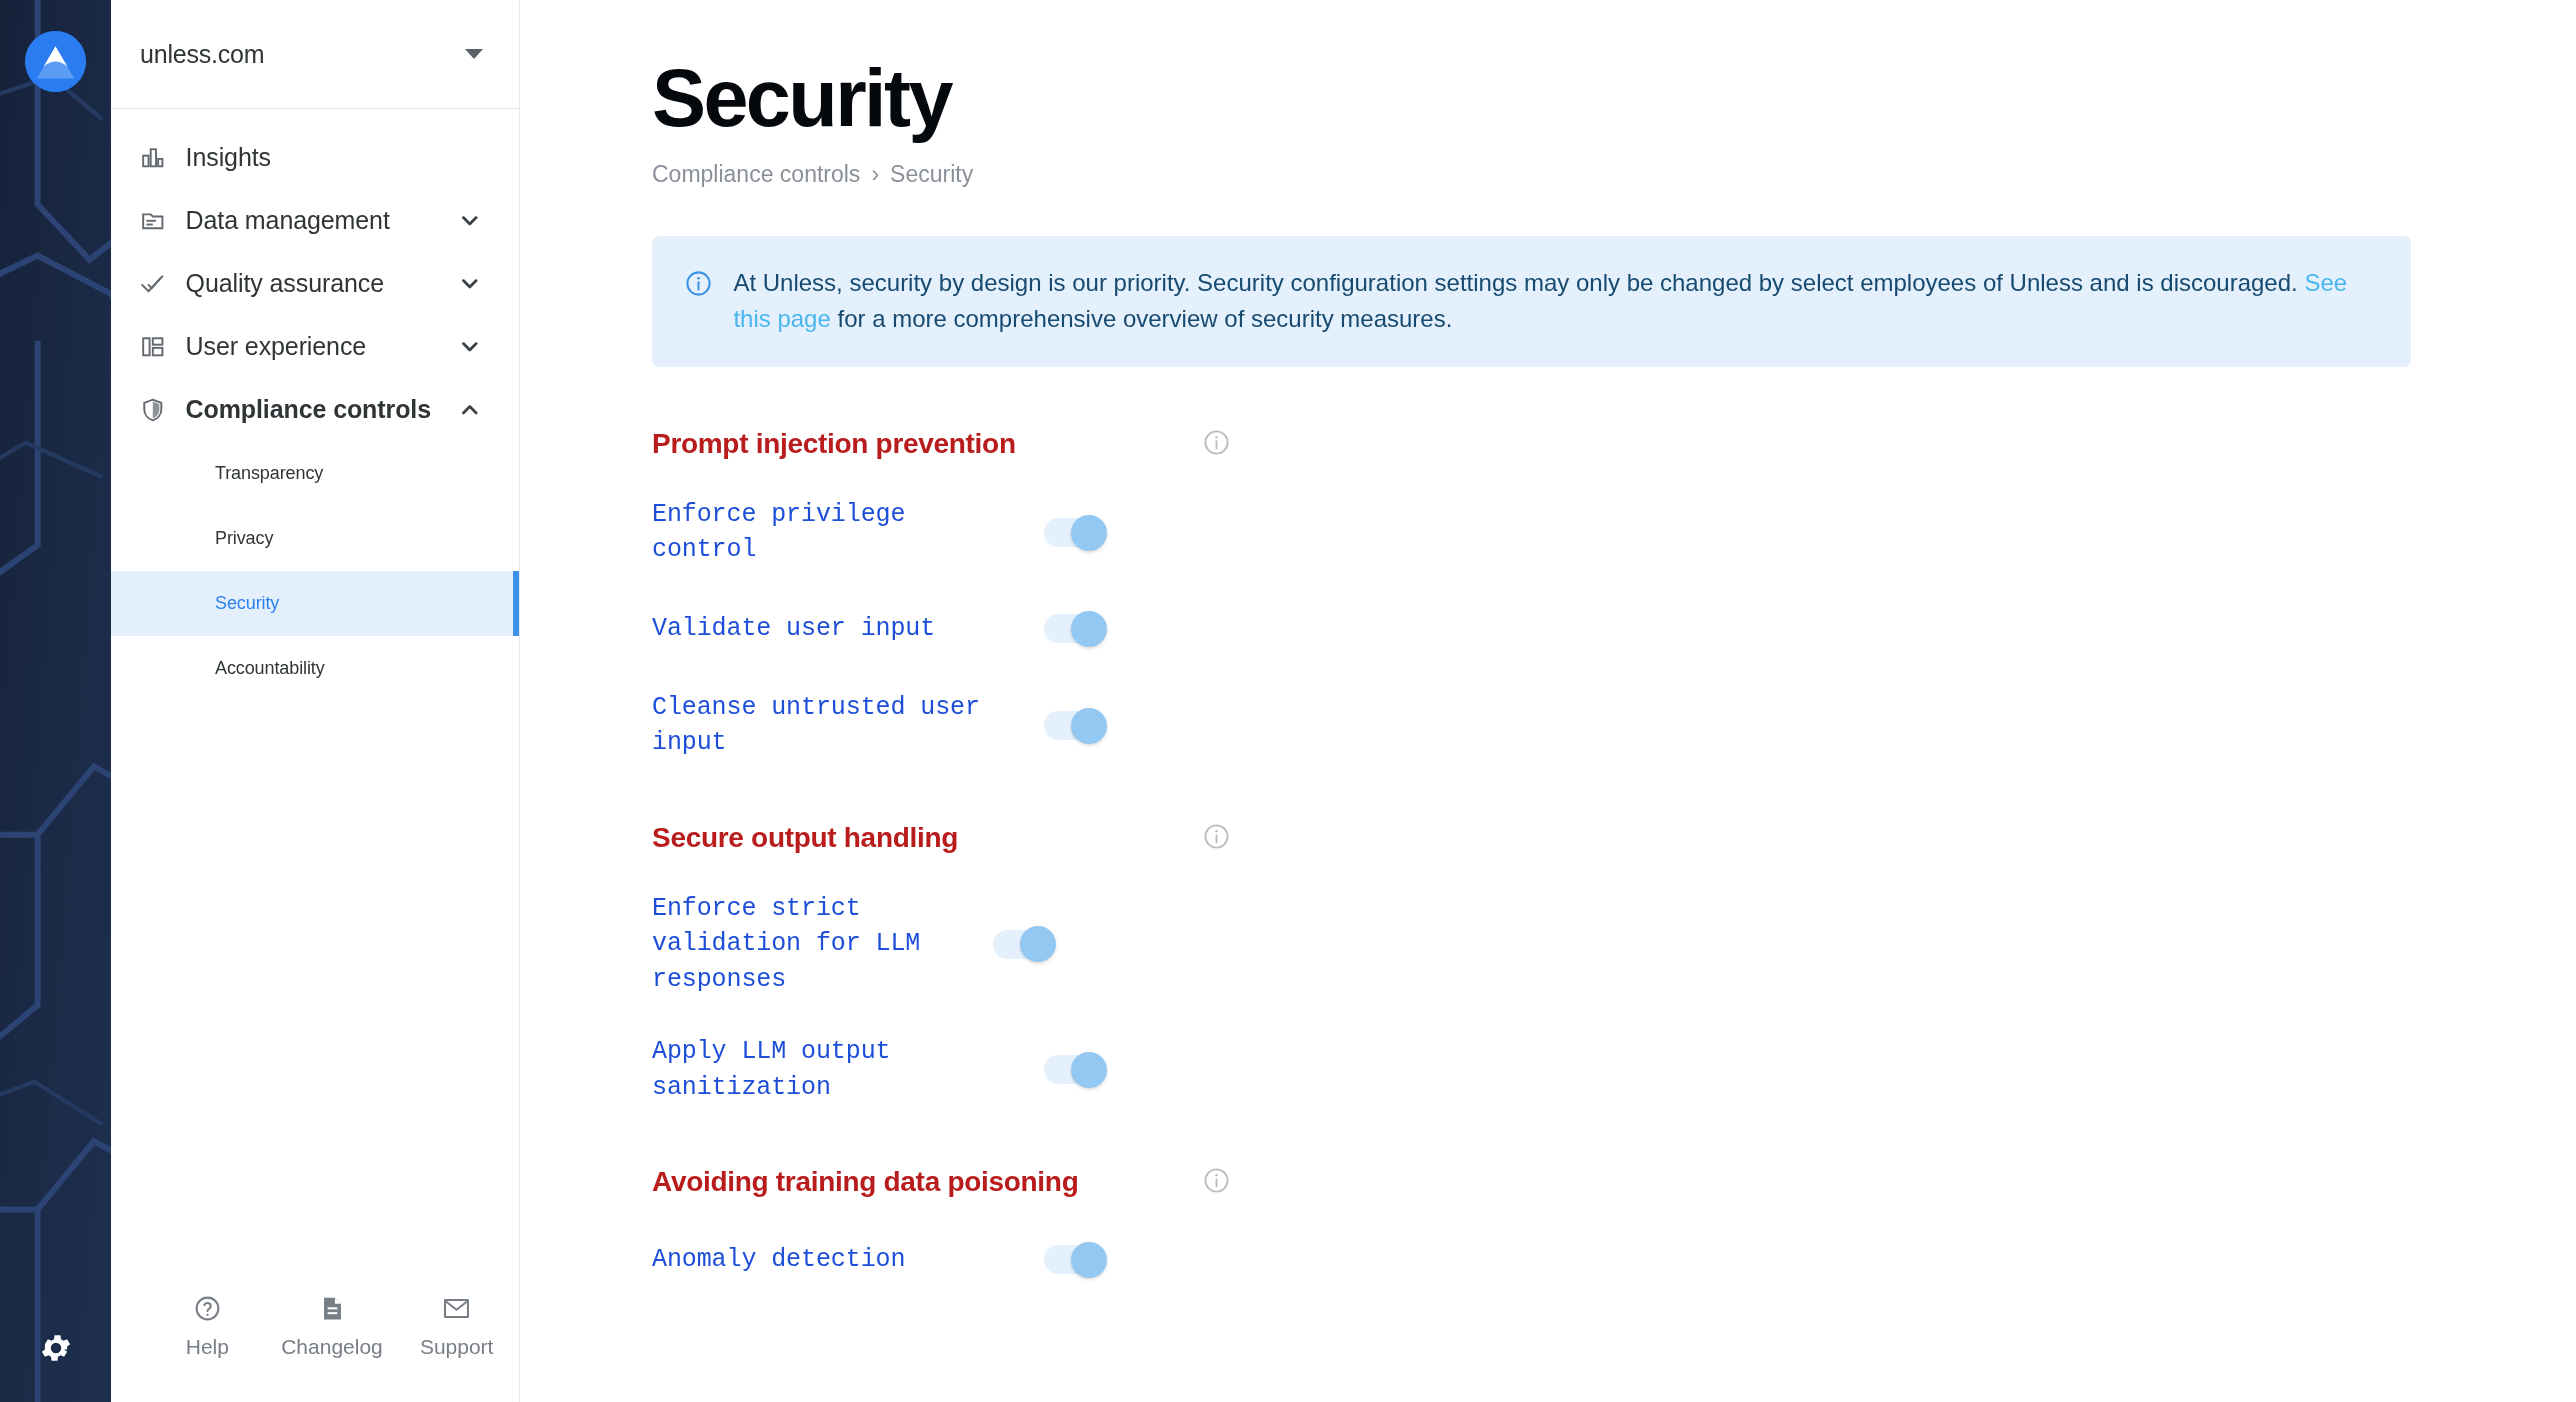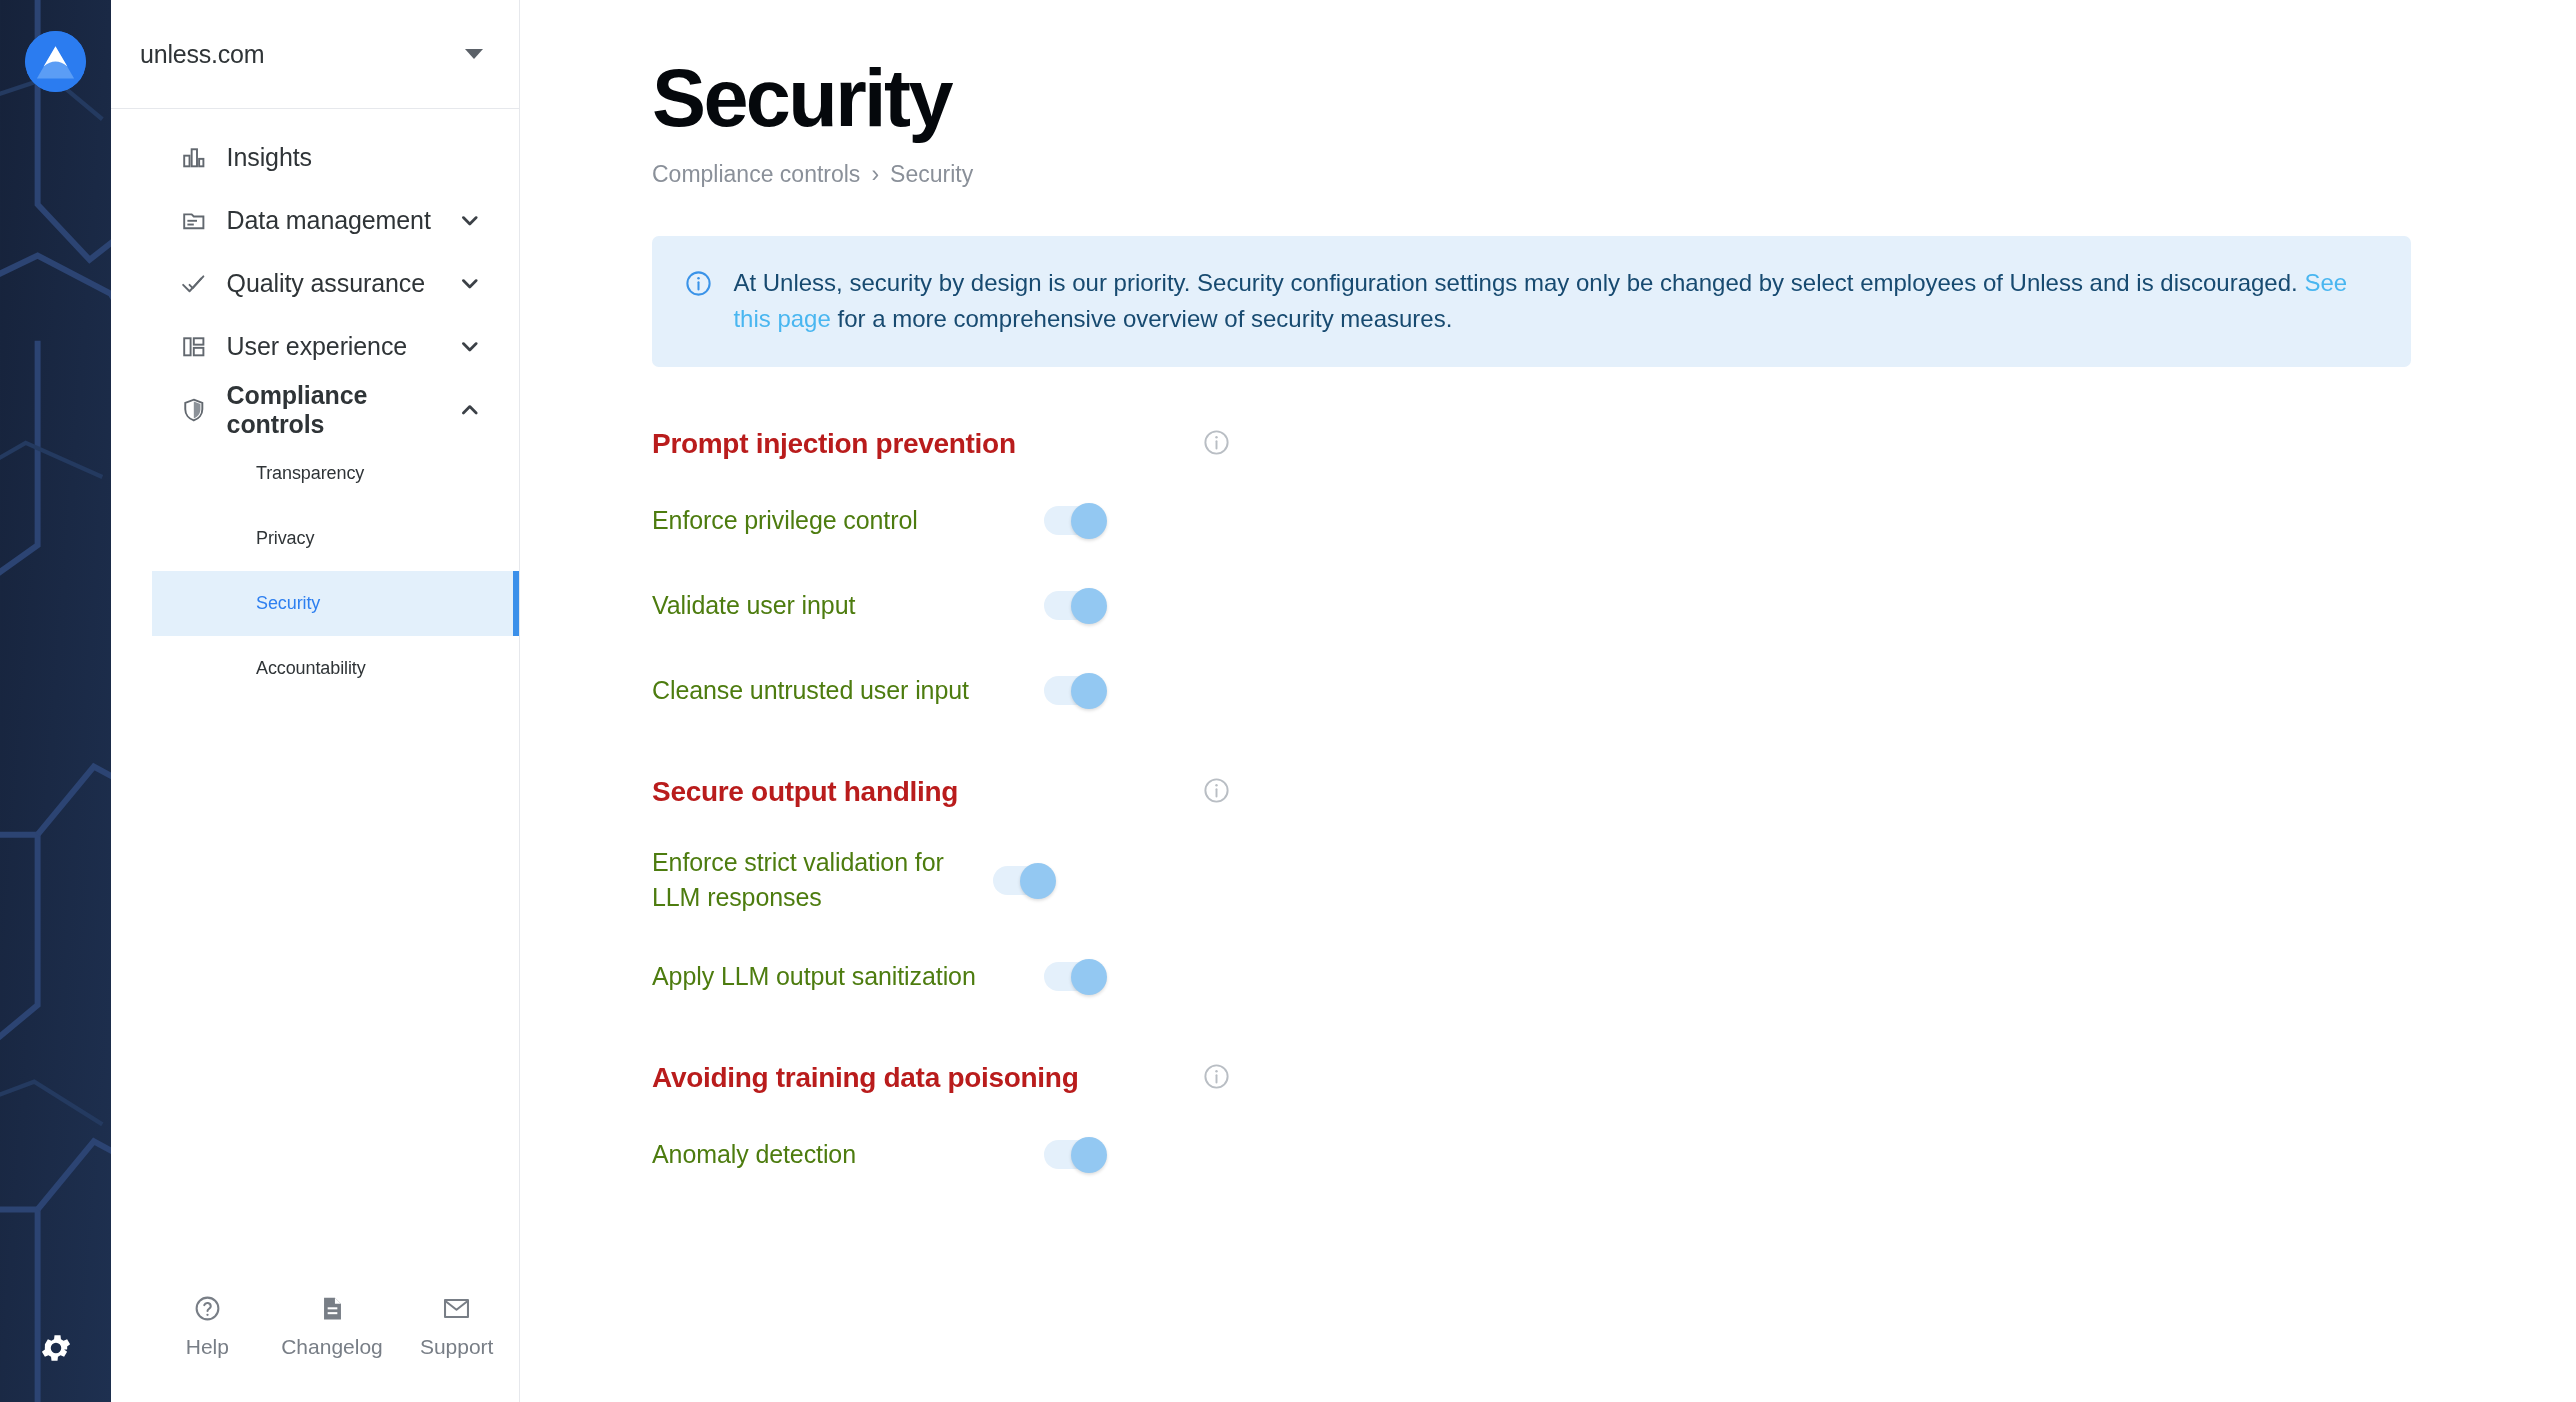--- a/index.html
+++ b/index.html
@@ -47,21 +47,21 @@
   }
   .workspace-name {
     font-size: 25px; color: #2f3437; letter-spacing: -0.2px;
   }
   .caret-down { width: 0; height: 0;
     border-left: 9.4px solid transparent;
     border-right: 9.4px solid transparent;
     border-top: 10.2px solid #5b6168;
   }
 
-  .nav { padding-top: 17px; flex: 1 1 auto; padding-left: 41px; }
+  .nav { padding-top: 17px; flex: 1 1 auto; }
   .nav-item {
     display: flex; align-items: center;
     height: 63px; padding: 0 36px 0 29px;
     position: relative; cursor: pointer;
   }
   .nav-icon {
     width: 32px; flex: 0 0 32px;
     display: flex; align-items: center; justify-content: flex-start;
     color: #62686f;
   }
@@ -140,22 +140,22 @@
   }
   .info-icon { flex: 0 0 auto; }
 
   .row {
     display: flex; align-items: center;
     width: 579px; margin-top: 37px;
     min-height: 48px;
   }
   .row-label {
     flex: 1 1 auto; padding-right: 34px;
-    font-size: 25px; color: #4d7c0f; line-height: 1.42;
-    letter-spacing: -0.1px; max-width: 392px;
+    font-size: 25px; color: #1d4ed8; line-height: 1.42;
+    letter-spacing: -0.1px; max-width: 392px; font-family: Liberation Mono, monospace;
   }
   .toggle {
     flex: 0 0 auto; position: relative;
     width: 60px; height: 29px;
     background: #e4f0fb; border-radius: 14.5px; cursor: pointer;
   }
   .toggle .knob {
     position: absolute; top: -3.4px; right: -2.6px;
     width: 36px; height: 36px; border-radius: 50%;
     background: #93c8f2;

